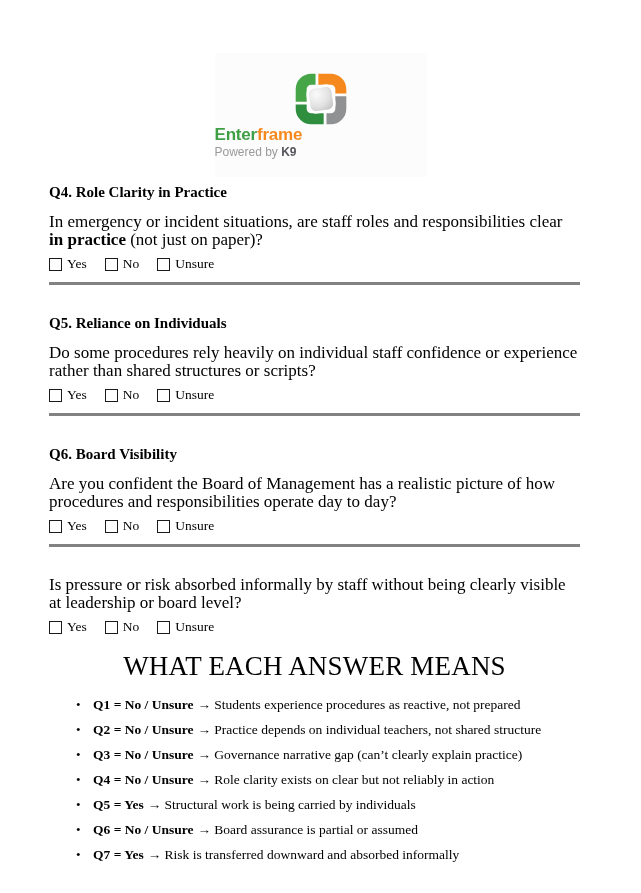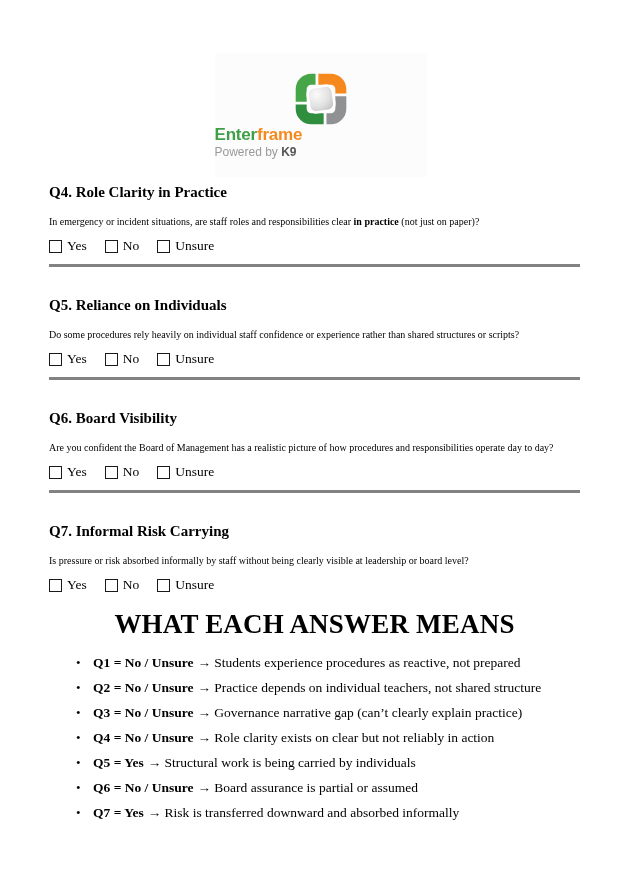--- a/index.html
+++ b/index.html
@@ -19,32 +19,32 @@
   .logo-text .green  { color:#3f9f45; }
   .logo-text .orange { color:#f6891e; }
   .logo-powered { font-size:12px; color:#9a9a9a; margin-top:2px; }
   .logo-powered b { color:#55565a; font-weight:bold; }
   
   .content { padding:0 49px; width:531px; box-sizing:content-box; }
   section.q { margin:0 0 29px; }
   section.q.first { margin-top:6px; }
   section.q.last { margin-bottom:0; }
   .q-heading { font-size:15px; font-weight:bold; line-height:18px; margin:0 0 4px; }
-  .q-body { font-size:10px; line-height:18px; margin:12px 0 7px;font-family:Liberation Serif, serif; }
+  .q-body { font-size:17px; line-height:18px; margin:12px 0 7px;font-family:Liberation Serif, serif; }
   .q-body b { font-weight:bold; }
   .options { display:flex; align-items:center; gap:18px; font-size:13.5px; height:16px;text-align:center; }
   .opt { display:inline-flex; align-items:center; cursor:default; }
   .box {
     width:11px; height:11px; border:1px solid #1a1a1a; background:#fff;
     display:inline-block; margin-right:5px; flex:0 0 auto;
   }
   .divider { height:3px; background:#828282; margin:10px 0 0; border:none; }
   
   .summary-title {
-    font-size:27px; font-weight:bold; text-align:center; line-height:30px;
+    font-size:27px; font-weight:normal; text-align:center; line-height:30px;
     margin:16px 0 14px; letter-spacing:0.2px;
   }
   ul.means { list-style:none; margin:0 0 0 27px; padding:0; }
   ul.means li {
     position:relative; padding-left:17px; font-size:13.5px; line-height:19px; margin-bottom:6px;
   }
   ul.means li::before {
     content:"\2022"; position:absolute; left:0; top:0; font-size:13px;
   }
   ul.means .b { font-weight:bold; }
@@ -132,21 +132,20 @@
           </span>
         <span class="opt">
             <span class="box"></span>
             <span>Unsure</span>
           </span>
       </div>
       <div class="divider"></div>
     </section>
 
     <section class="q last">
-      <h2 class="q-heading">Q7. Informal Risk Carrying</h2>
       <p class="q-body"><span>Is pressure or risk absorbed informally by staff without being clearly visible at leadership or board level?</span><b></b><span></span></p>
       <div class="options">
         <span class="opt">
             <span class="box"></span>
             <span>Yes</span>
           </span>
         <span class="opt">
             <span class="box"></span>
             <span>No</span>
           </span>

